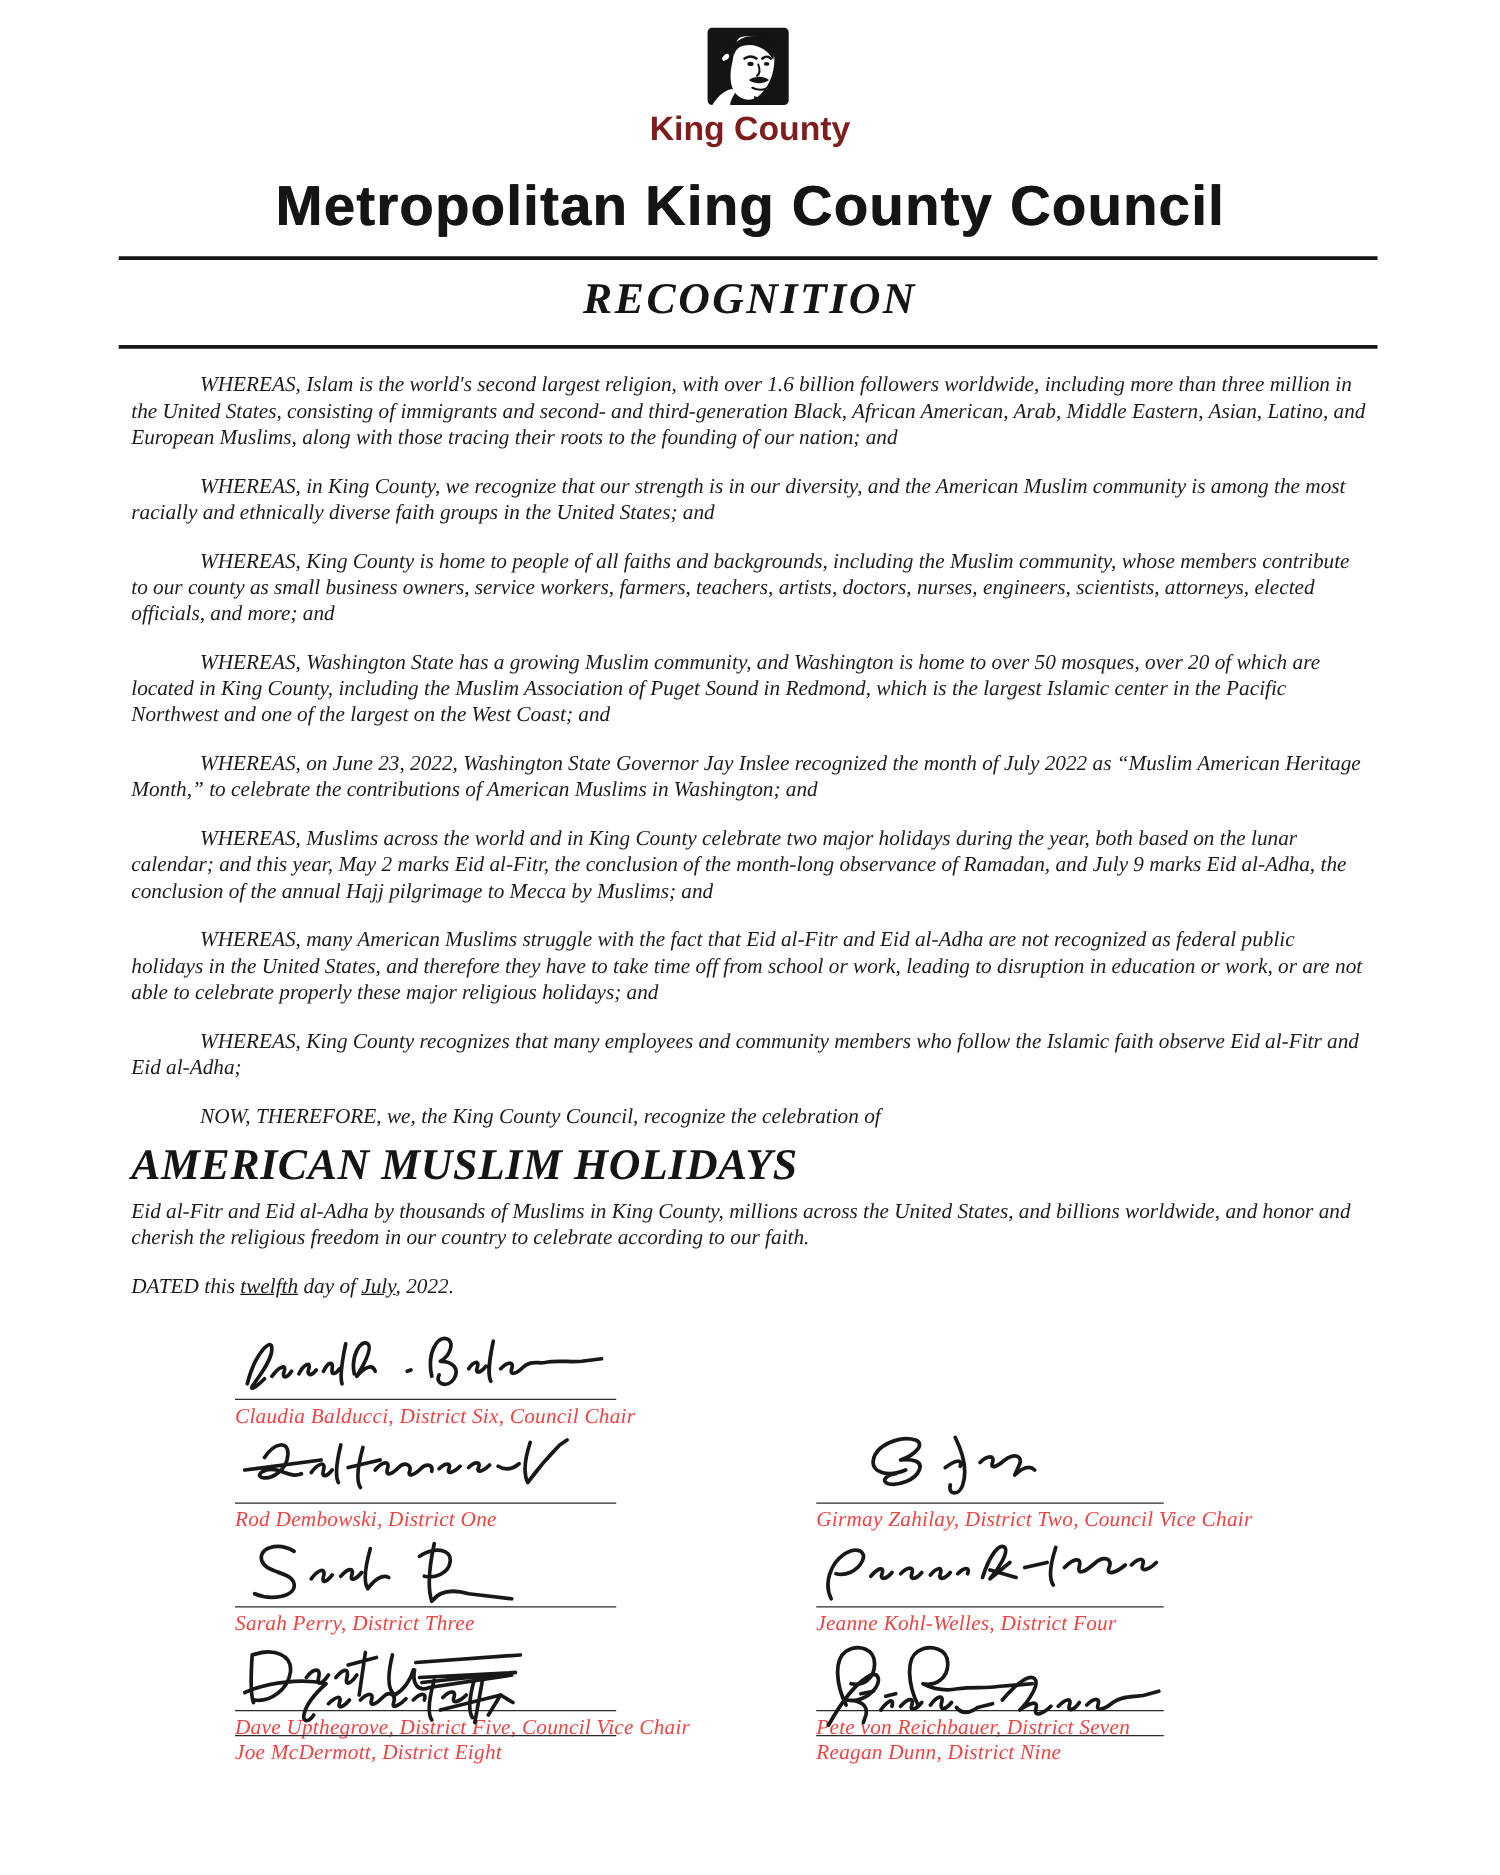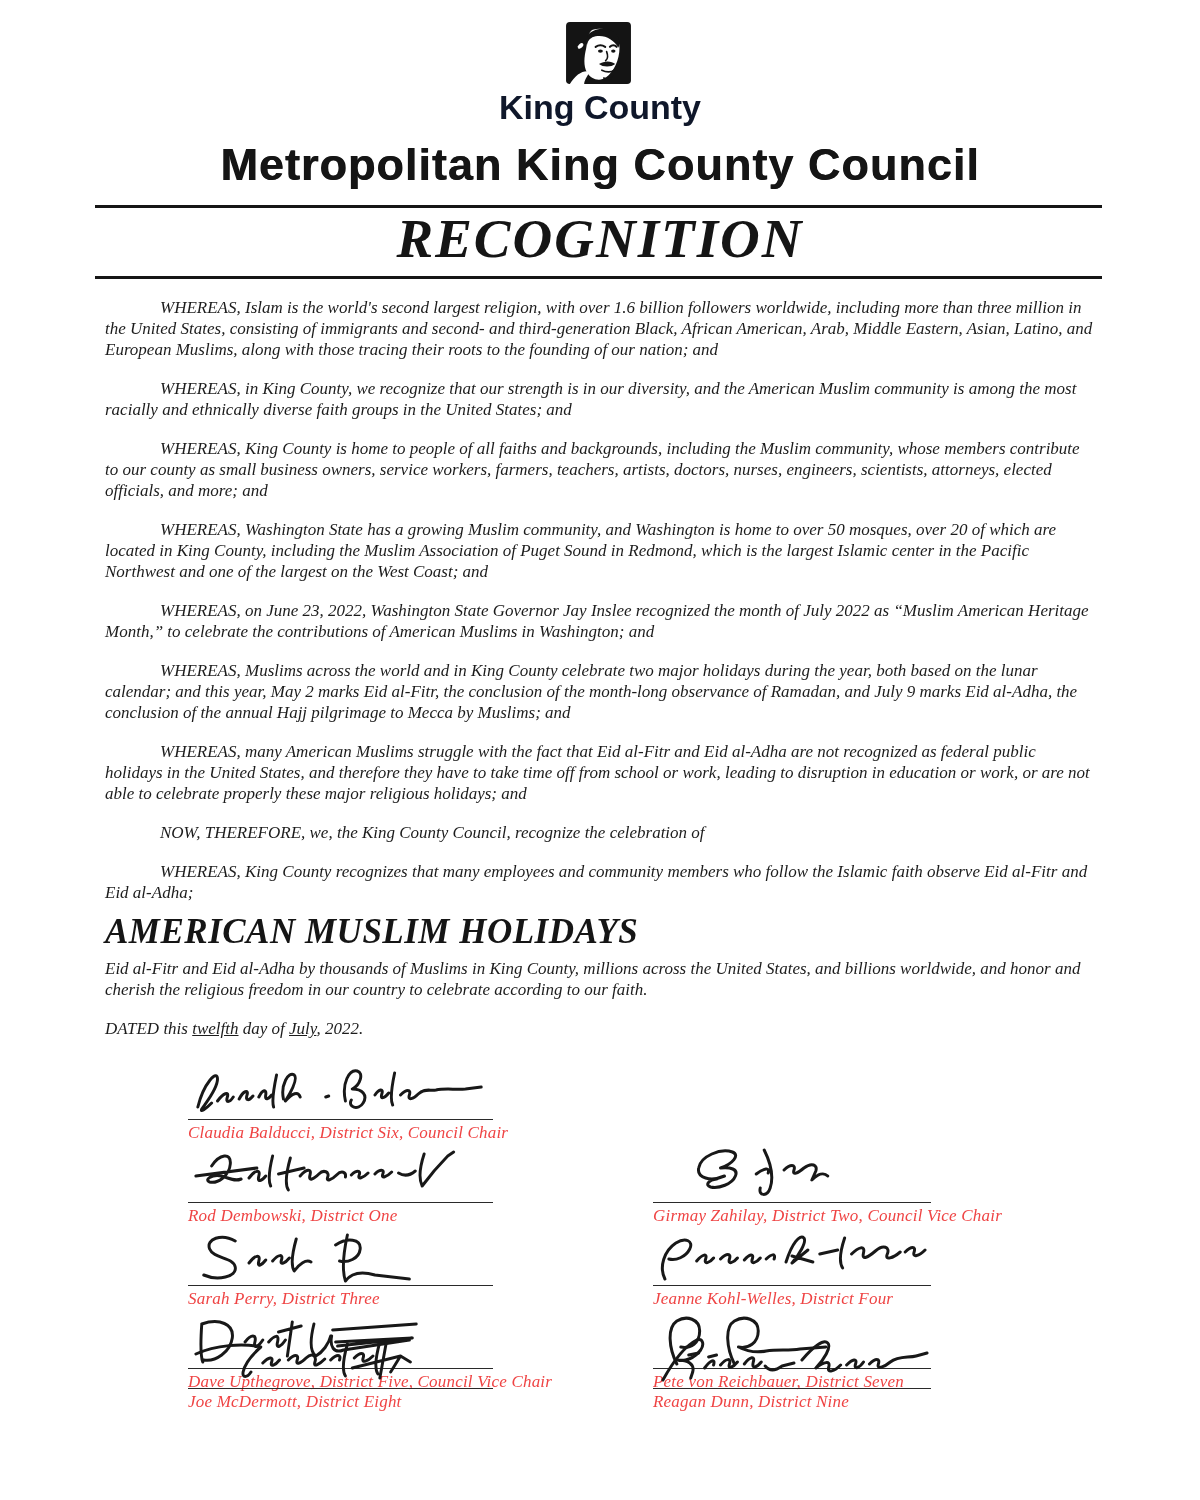--- a/index.html
+++ b/index.html
@@ -21,23 +21,23 @@
     left: 565px; top: 22px;
     width: 67px; height: 63px;
   }
   .logo-box svg { display: block; width: 100%; height: 100%; }
   .logo-text {
     position: absolute;
     top: 88px; left: 0; right: 0;
     text-align: center;
     font-family: "Liberation Sans", sans-serif;
     font-weight: bold;
-    font-size: 34px;
+    font-size: 27px;
     letter-spacing: 0px;
-    color: #0f172a;
+    color: #7f1d1d;
   }
   .doc-title {
     position: absolute;
     top: 136px; left: 0; right: 0;
     text-align: center;
     font-family: Liberation Sans, sans-serif;
     font-weight: bold;
     font-size: 45px;
     line-height: 58px;
     letter-spacing: 1px;
@@ -51,21 +51,21 @@
     background: #161616;
   }
   .rule-1 { top: 205px; }
   .rule-2 { top: 276px; }
   .doc-subtitle {
     position: absolute;
     top: 207px; left: 0; right: 0;
     text-align: center;
     font-style: italic;
     font-weight: bold;
-    font-size: 55px;
+    font-size: 35px;
     line-height: 64px;
     letter-spacing: 2px;
     color: #151515;
   }
 
   
   .body-text {
     position: absolute;
     top: 297px; left: 105px;
     width: 992px;
@@ -157,22 +157,22 @@
   <div class="rule rule-2"></div>
 
   <div class="body-text">
     <p class="whereas">WHEREAS, Islam is the world's second largest religion, with over 1.6 billion followers worldwide, including more than three million in the United States, consisting of immigrants and second- and third-generation Black, African American, Arab, Middle Eastern, Asian, Latino, and European Muslims, along with those tracing their roots to the founding of our nation; and</p>
     <p class="whereas">WHEREAS, in King County, we recognize that our strength is in our diversity, and the American Muslim community is among the most racially and ethnically diverse faith groups in the United States; and</p>
     <p class="whereas">WHEREAS, King County is home to people of all faiths and backgrounds, including the Muslim community, whose members contribute to our county as small business owners, service workers, farmers, teachers, artists, doctors, nurses, engineers, scientists, attorneys, elected officials, and more; and</p>
     <p class="whereas">WHEREAS, Washington State has a growing Muslim community, and Washington is home to over 50 mosques, over 20 of which are located in King County, including the Muslim Association of Puget Sound in Redmond, which is the largest Islamic center in the Pacific Northwest and one of the largest on the West Coast; and</p>
     <p class="whereas">WHEREAS, on June 23, 2022, Washington State Governor Jay Inslee recognized the month of July 2022 as “Muslim American Heritage Month,” to celebrate the contributions of American Muslims in Washington; and</p>
     <p class="whereas">WHEREAS, Muslims across the world and in King County celebrate two major holidays during the year, both based on the lunar calendar; and this year, May 2 marks Eid al-Fitr, the conclusion of the month-long observance of Ramadan, and July 9 marks Eid al-Adha, the conclusion of the annual Hajj pilgrimage to Mecca by Muslims; and</p>
     <p class="whereas">WHEREAS, many American Muslims struggle with the fact that Eid al-Fitr and Eid al-Adha are not recognized as federal public holidays in the United States, and therefore they have to take time off from school or work, leading to disruption in education or work, or are not able to celebrate properly these major religious holidays; and</p>
+    <p class="whereas">WHEREAS, King County recognizes that many employees and community members who follow the Islamic faith observe Eid al-Fitr and Eid al-Adha;</p>
     <p class="whereas">NOW, THEREFORE, we, the King County Council, recognize the celebration of</p>
-    <p class="whereas">WHEREAS, King County recognizes that many employees and community members who follow the Islamic faith observe Eid al-Fitr and Eid al-Adha;</p>
     <div class="holiday-heading">AMERICAN MUSLIM HOLIDAYS</div>
     <p class="closing">Eid al-Fitr and Eid al-Adha by thousands of Muslims in King County, millions across the United States, and billions worldwide, and honor and cherish the religious freedom in our country to celebrate according to our faith.</p>
     <p class="dated"><span>DATED this </span><span class="uline">twelfth</span><span> day of </span><span class="uline">July</span><span>, 2022.</span></p>
   </div>
 
   <div class="sig-block col-left row-1">
     <svg class="scribble" viewBox="0 0 310 56" preserveAspectRatio="none" aria-hidden="true">
       <path d="M10 44 C16 20 30 6 30 16 C30 26 18 40 14 46 C12 50 18 46 24 40 M30 38 C36 30 42 28 40 34 C38 40 42 40 46 34 M52 36 C56 28 62 26 60 32 C58 38 62 38 66 33 M72 34 C76 26 80 26 79 32 C78 38 82 36 85 32 M90 12 C87 26 85 38 87 44 M97 36 C94 22 102 8 108 12 C112 16 104 30 99 38 C106 30 112 28 114 34 M140 34 L143 33 M160 38 C156 20 164 6 172 8 C179 10 175 22 167 26 C177 26 183 32 178 40 C173 48 162 44 166 37 M190 32 C194 26 199 25 197 31 C195 37 200 35 204 30 M210 10 C207 24 205 36 208 42 M216 32 C222 26 227 26 225 32 C223 38 229 36 234 31 C240 25 246 28 252 27 C262 25 272 27 282 26 L298 24"></path>
     </svg>
     <div class="sig-rule"></div>

